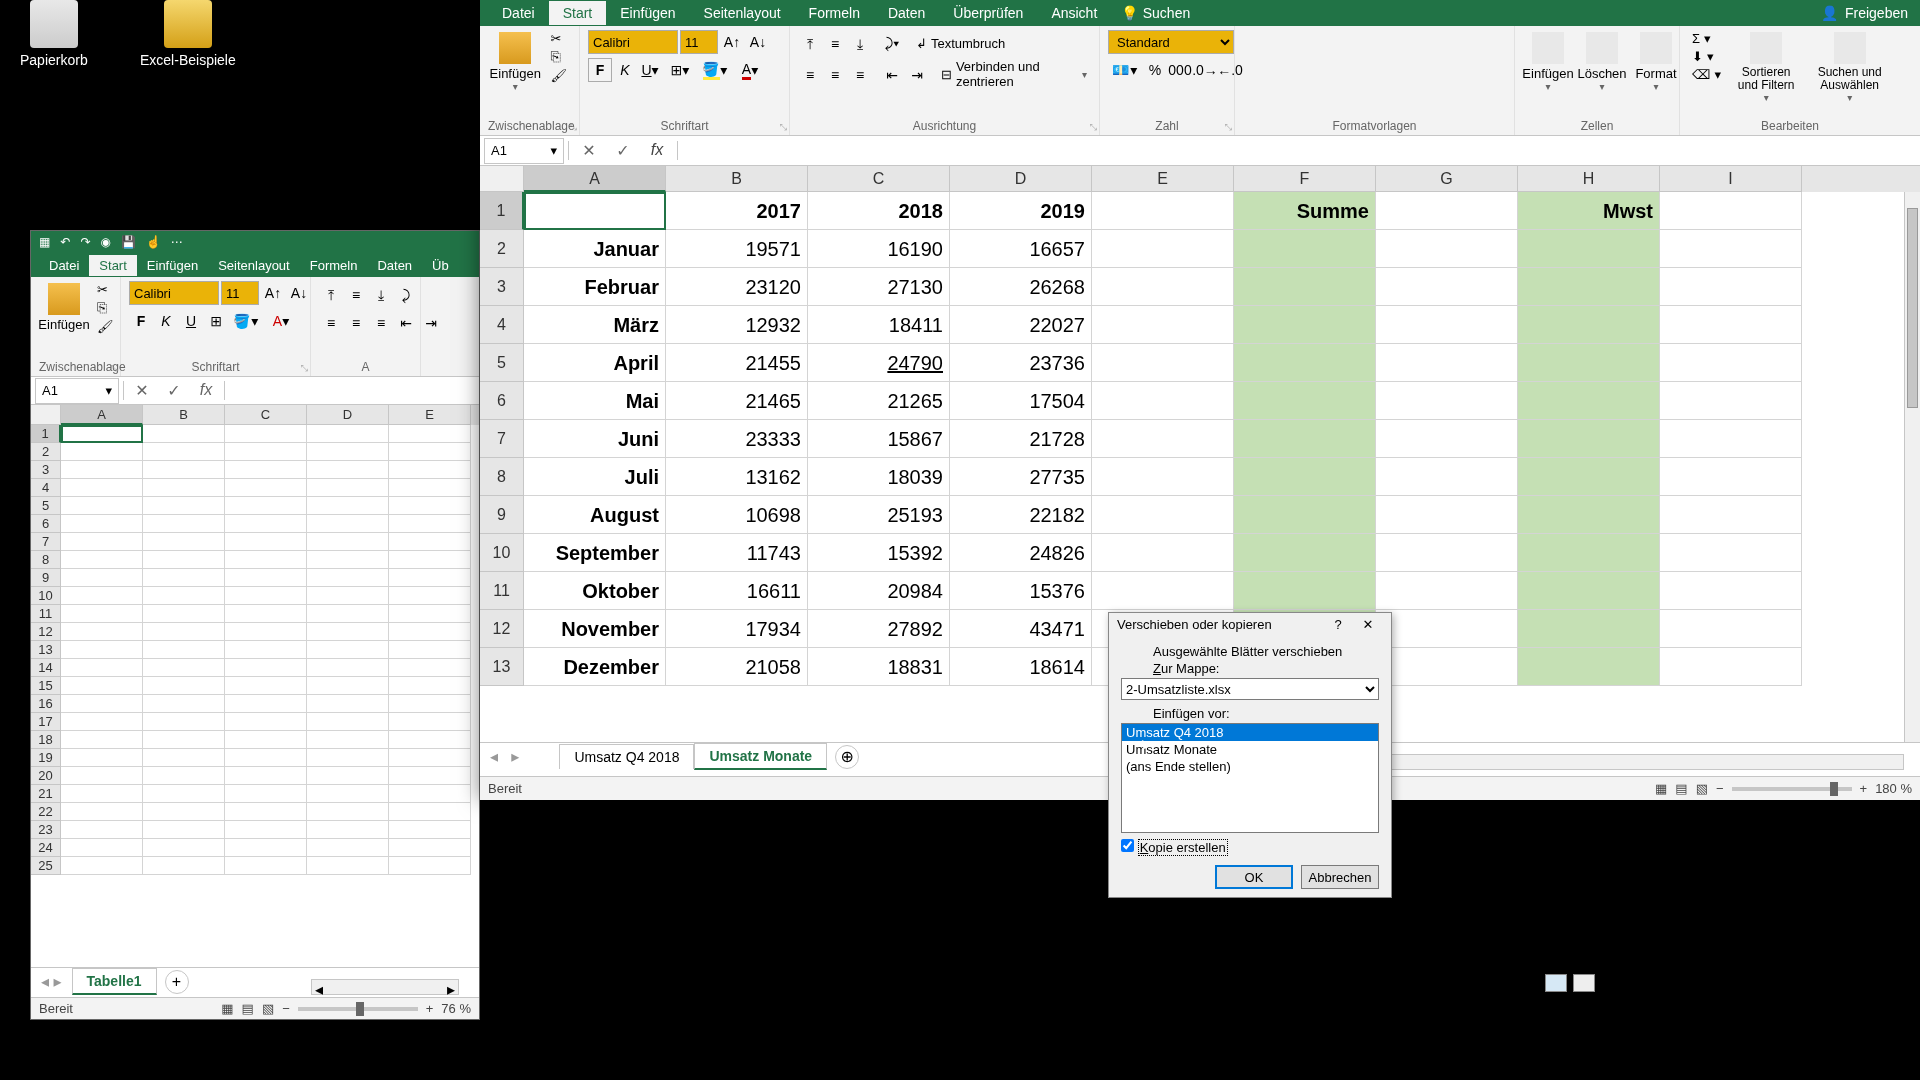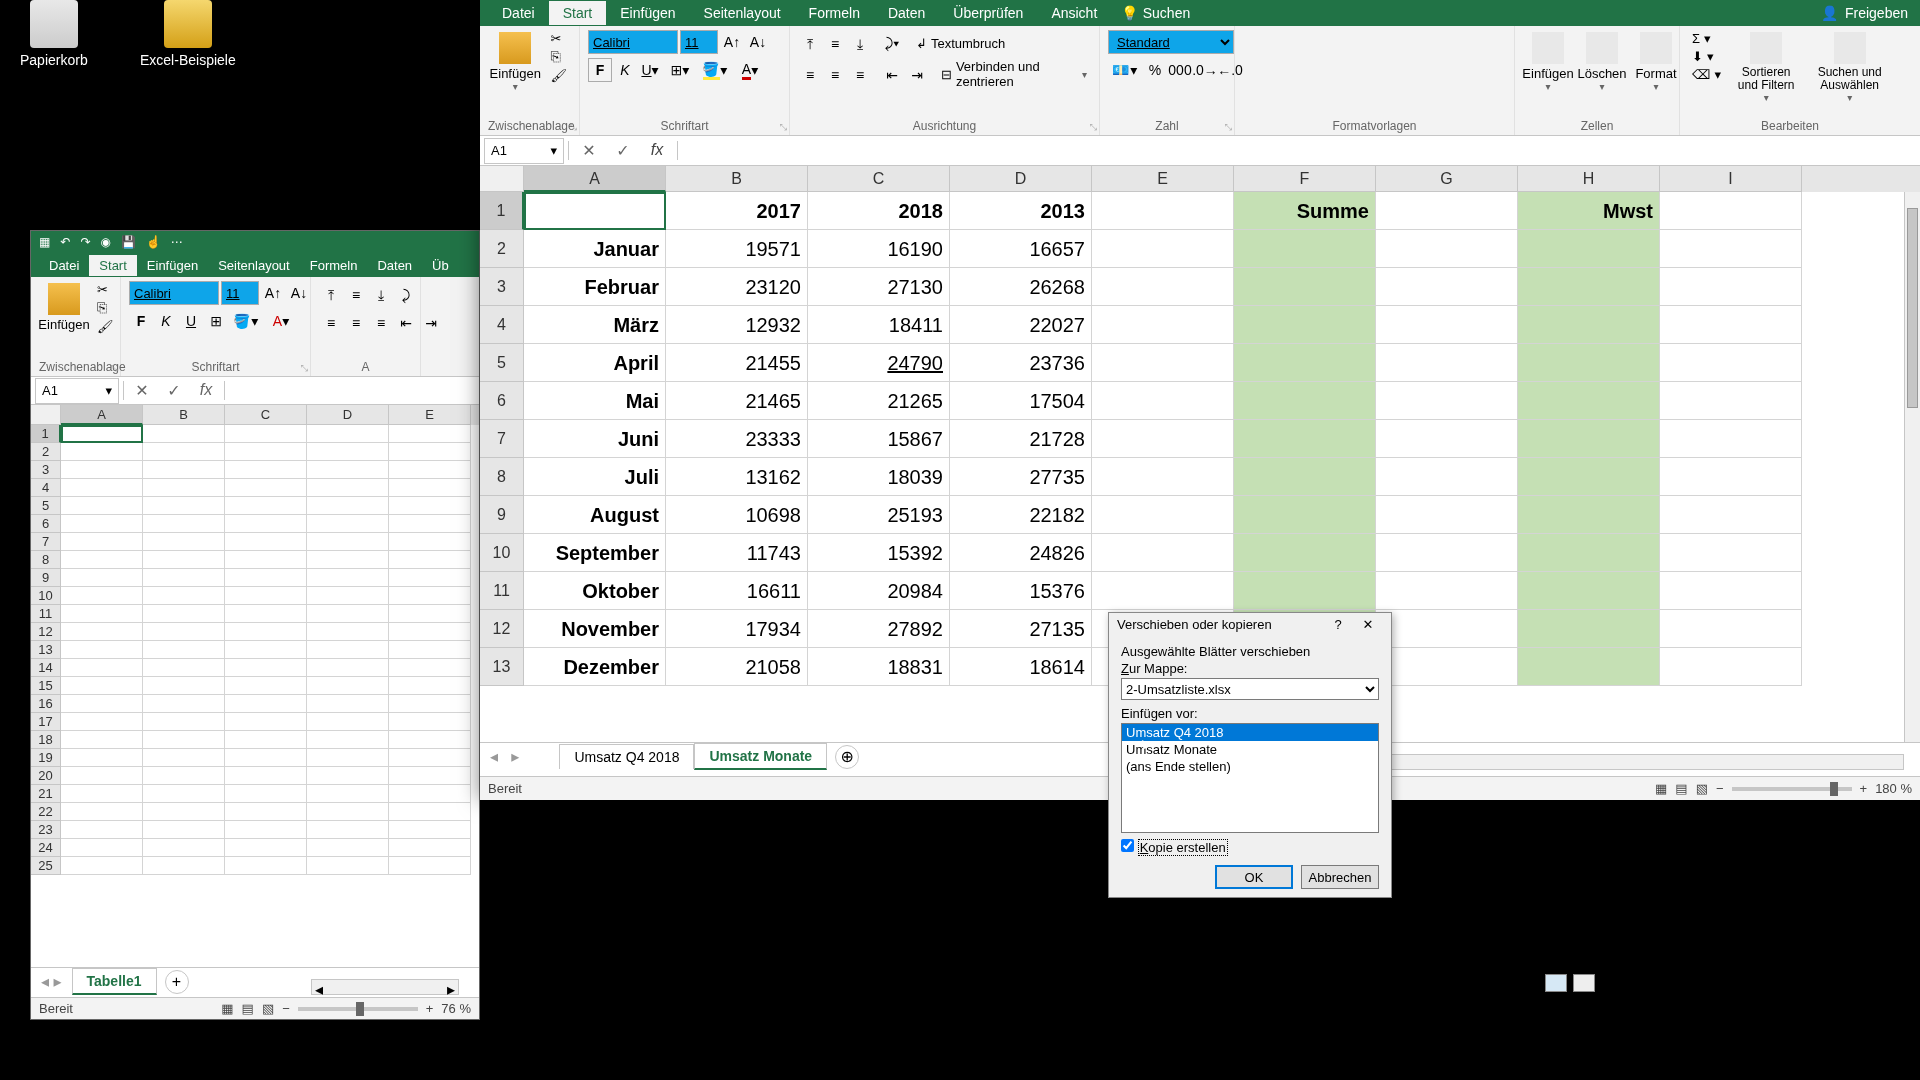--- a/index.html
+++ b/index.html
@@ -26,21 +26,21 @@
 
 .ribbon { background: #f3f3f3; border-bottom: 1px solid #c6c6c6; height: 110px; display: flex; }
 .ribbon-group { border-right: 1px solid #e1e1e1; padding: 4px 8px 0; display: flex; flex-direction: column; position: relative; }
 .ribbon-group-label { font-size: 12px; color: #666; text-align: center; margin-top: auto; padding-bottom: 2px; }
 .ribbon-group-corner { position: absolute; right: 2px; bottom: 2px; font-size: 9px; color: #999; }
 .ribbon-top { flex: 1; display: flex; align-items: flex-start; gap: 4px; }
 .ribbon-big-btn { display: flex; flex-direction: column; align-items: center; padding: 2px 4px; font-size: 13px; min-width: 50px; }
 .ribbon-big-btn .icon { width: 32px; height: 32px; margin-bottom: 2px; }
 .ribbon-small-stack { display: flex; flex-direction: column; gap: 1px; }
 .ribbon-small-btn { display: flex; align-items: center; gap: 4px; font-size: 13px; padding: 1px 4px; }
-.font-select { font-size: 13px; height: 24px; border: 1px solid #ababab; background: #0ea5e9; padding: 0 4px; text-decoration: underline; }
+.font-select { font-size: 13px; height: 24px; border: 1px solid #ababab; background: #eab308; padding: 0 4px; }
 .font-name { width: 90px; }
 .font-size { width: 38px; }
 .fmt-row { display: flex; gap: 1px; margin-top: 2px; }
 .fmt-btn { width: 24px; height: 24px; display: flex; align-items: center; justify-content: center; font-size: 14px; }
 .fmt-btn.wide { width: 34px; }
 
 
 .formula-bar { height: 30px; background: #fff; border-bottom: 1px solid #c6c6c6; display: flex; align-items: center; }
 .name-box { width: 80px; height: 26px; border: 1px solid #c6c6c6; margin: 0 4px; padding: 0 6px; font-size: 13px; display: flex; align-items: center; justify-content: space-between; }
 .fx-btn { width: 24px; text-align: center; color: #666; }
@@ -74,21 +74,21 @@
 .status-bar .right { margin-left: auto; display: flex; align-items: center; gap: 8px; }
 .zoom-slider { width: 120px; height: 4px; background: #c6c6c6; position: relative; }
 .zoom-slider .thumb { position: absolute; width: 8px; height: 14px; background: #666; top: -5px; }
 
 
 .dialog { position: absolute; background: #f0f0f0; border: 1px solid #888; box-shadow: 2px 2px 8px rgba(0,0,0,0.3); font-size: 13px; }
 .dialog-title { display: flex; align-items: center; padding: 4px 8px; }
 .dialog-title .sp { flex: 1; }
 .dialog-title .btn { width: 30px; text-align: center; }
 .dialog-body { padding: 8px 12px; }
-.dialog label { display: block; margin-bottom: 2px; }
+.dialog label { display: block; margin-bottom: 2px; margin-left: 32px; }
 .dialog select, .dialog .listbox { width: 100%; border: 1px solid #7a7a7a; background: #fff; font-size: 13px; }
 .dialog select { height: 22px; margin-bottom: 6px; }
 .dialog .listbox { height: 110px; margin-bottom: 6px; overflow-y: auto; }
 .dialog .listbox .item { padding: 1px 4px; }
 .dialog .listbox .item.sel { background: #0078d7; color: #fff; }
 .dialog .check-row { margin-bottom: 10px; }
 .dialog .btn-row { display: flex; justify-content: flex-end; gap: 8px; }
 .dialog .btn-row button { width: 78px; height: 24px; border: 1px solid #7a7a7a; background: #e1e1e1; font-size: 13px; }
 .dialog .btn-row button.primary { border: 2px solid #0078d7; }
 
@@ -651,21 +651,21 @@
         <div class="col-h" style="width: 142px;">G</div>
         <div class="col-h" style="width: 142px;">H</div>
         <div class="col-h" style="width: 142px;">I</div>
       </div>
     <div id="main-rows">
         <div class="data-row">
           <div class="row-h sel">1</div>
           <div class="cell bold selected" style="width: 142px;"></div>
           <div class="cell bold right" style="width: 142px;">2017</div>
           <div class="cell bold right" style="width: 142px;">2018</div>
-          <div class="cell bold right" style="width: 142px;">2013</div>
+          <div class="cell bold right" style="width: 142px;">2019</div>
           <div class="cell bold" style="width: 142px;"></div>
           <div class="cell bold green" style="width: 142px;">Summe</div>
           <div class="cell bold" style="width: 142px;"></div>
           <div class="cell bold green" style="width: 142px;">Mwst</div>
           <div class="cell bold" style="width: 142px;"></div>
         </div>
         <div class="data-row">
           <div class="row-h">2</div>
           <div class="cell bold" style="width: 142px;">Januar</div>
           <div class="cell right" style="width: 142px;">19571</div>
@@ -783,21 +783,21 @@
           <div class="cell green" style="width: 142px;"></div>
           <div class="cell" style="width: 142px;"></div>
           <div class="cell green" style="width: 142px;"></div>
           <div class="cell" style="width: 142px;"></div>
         </div>
         <div class="data-row">
           <div class="row-h">12</div>
           <div class="cell bold" style="width: 142px;">November</div>
           <div class="cell right" style="width: 142px;">17934</div>
           <div class="cell right" style="width: 142px;">27892</div>
-          <div class="cell right" style="width: 142px;">27135</div>
+          <div class="cell right" style="width: 142px;">43471</div>
           <div class="cell" style="width: 142px;"></div>
           <div class="cell green" style="width: 142px;"></div>
           <div class="cell" style="width: 142px;"></div>
           <div class="cell green" style="width: 142px;"></div>
           <div class="cell" style="width: 142px;"></div>
         </div>
         <div class="data-row">
           <div class="row-h">13</div>
           <div class="cell bold" style="width: 142px;">Dezember</div>
           <div class="cell right" style="width: 142px;">21058</div>

